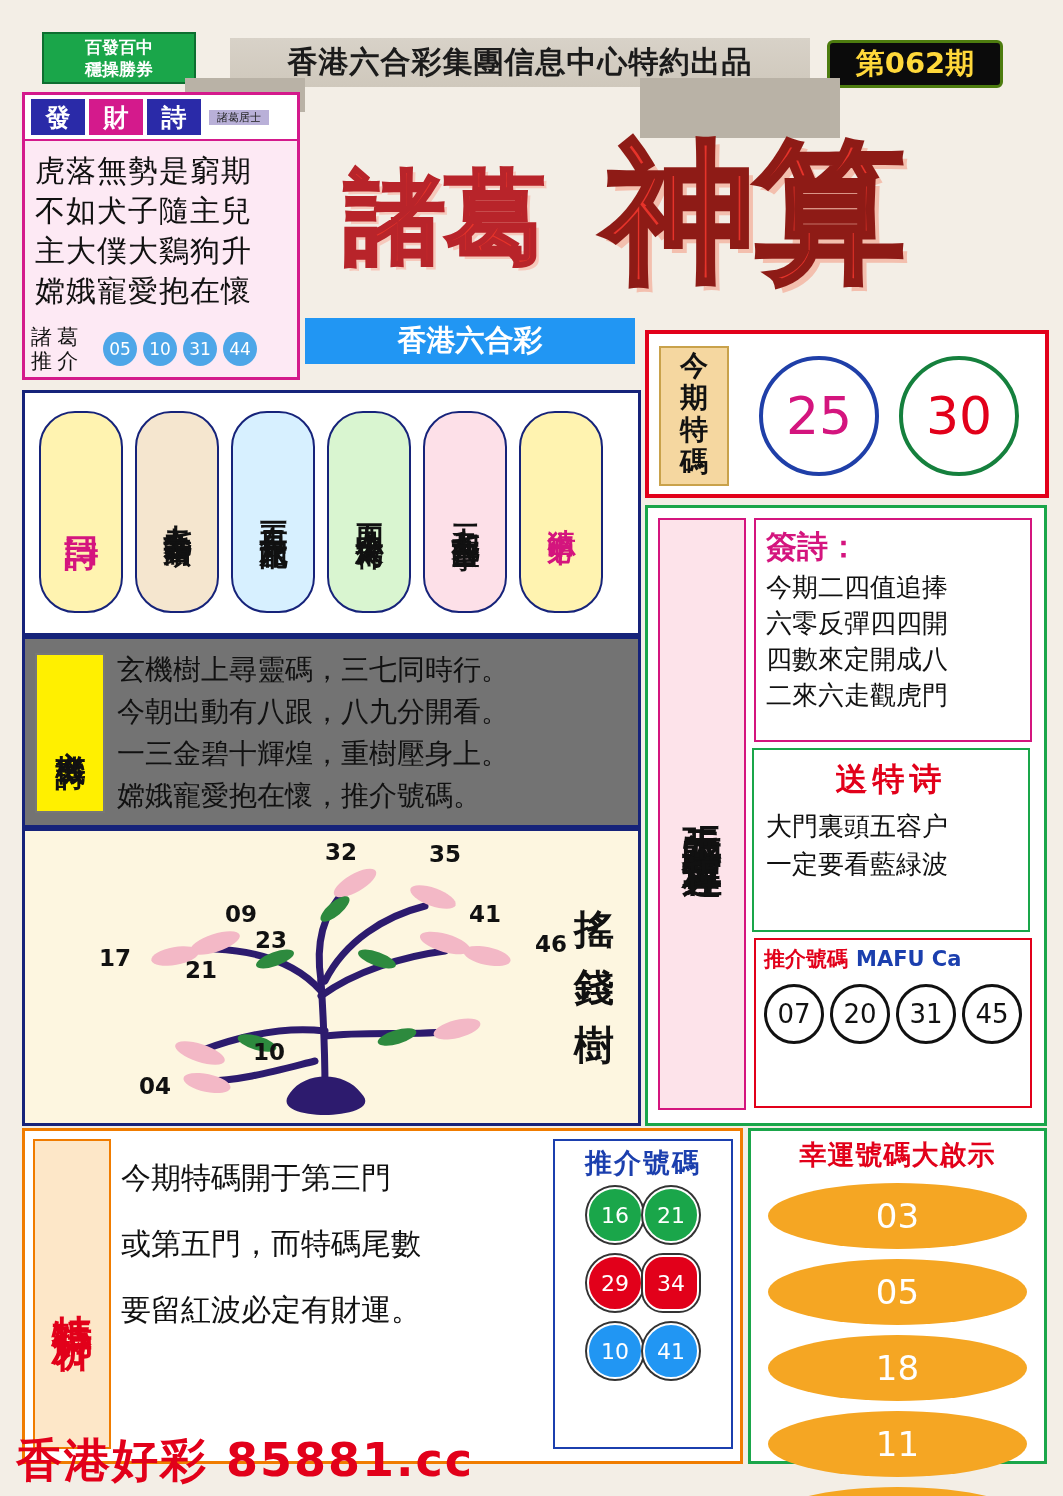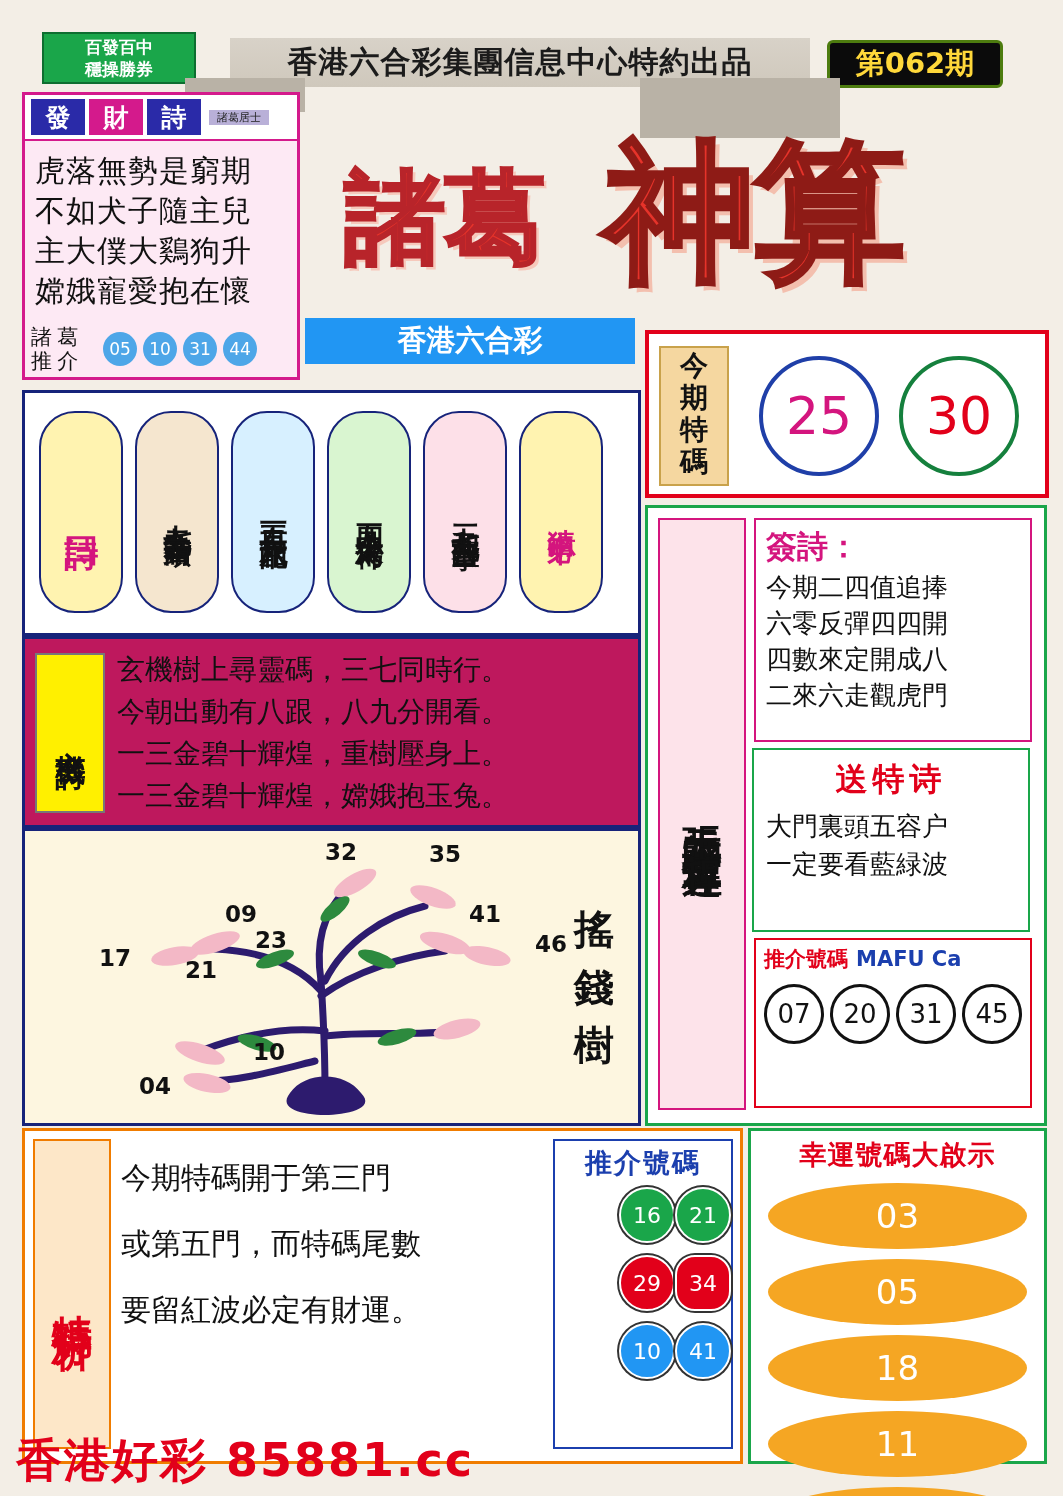--- a/index.html
+++ b/index.html
@@ -58,21 +58,21 @@
   .cap{position:absolute;width:80px;height:198px;top:18px;border-radius:36px;border:2px solid #16237a;
         writing-mode:vertical-rl;text-orientation:upright;display:flex;align-items:center;justify-content:center;
         font-size:28px;line-height:34px;letter-spacing:3px;font-weight:bold;color:#111;}
   .cap0{left:14px;background:#fff3b0;color:#d4157e;font-size:34px;}
   .cap1{left:110px;background:#f5e6cf;}
   .cap2{left:206px;background:#d7f0ff;}
   .cap3{left:302px;background:#d9f5d0;}
   .cap4{left:398px;background:#fde0e8;}
   .cap5{left:494px;background:#fff3b0;color:#d4157e;}
   
-  .xuan{position:absolute;left:22px;top:636px;width:613px;height:186px;background:#be185d;border:3px solid #16237a;}
+  .xuan{position:absolute;left:22px;top:636px;width:613px;height:186px;background:#737373;border:3px solid #16237a;}
   .xuan-lbl{position:absolute;left:10px;top:14px;width:66px;height:156px;background:#fff000;border:2px solid #777;
         writing-mode:vertical-rl;text-orientation:upright;display:flex;align-items:center;justify-content:center;
         font-size:30px;font-weight:bold;color:#111;letter-spacing:4px;}
   .xuan-lines{position:absolute;left:92px;top:10px;width:508px;}
   .xuan-lines div{font-size:28px;line-height:42px;color:#111;}
   
   .tree{position:absolute;left:22px;top:828px;width:613px;height:292px;background:#fdf6e0;border:3px solid #16237a;}
   .tnum{position:absolute;font-size:23px;font-weight:bold;color:#111;font-family:"DejaVu Sans",sans-serif;}
   .tword{position:absolute;right:24px;top:70px;font-size:40px;font-weight:bold;color:#111;line-height:58px;text-align:center;}
   
@@ -95,21 +95,21 @@
         display:flex;align-items:center;justify-content:center;font-size:26px;font-family:"DejaVu Sans",sans-serif;}
   
   .tm{position:absolute;left:22px;top:1128px;width:715px;height:330px;background:#fff;border:3px solid #f07c00;}
   .tm-lbl{position:absolute;left:8px;top:8px;width:74px;height:306px;background:#fde7c8;border:2px solid #f07c00;
         writing-mode:vertical-rl;text-orientation:upright;display:flex;align-items:center;justify-content:center;
         font-size:40px;font-weight:bold;color:#e2001a;letter-spacing:6px;}
   .tm-txt{position:absolute;left:96px;top:14px;width:420px;}
   .tm-txt div{font-size:30px;line-height:66px;color:#111;}
   .tj2{position:absolute;left:528px;top:8px;width:176px;height:306px;background:#fff;border:2px solid #1b3fae;}
   .tj2 h3{margin:4px 0 6px 0;text-align:center;font-size:27px;font-weight:bold;color:#1b3fae;letter-spacing:2px;}
-  .tj2row{display:flex;justify-content:flex-end;margin-bottom:12px;}
+  .tj2row{display:flex;justify-content:center;margin-bottom:12px;}
   .tj2b{width:52px;height:52px;border-radius:50%;display:flex;align-items:center;justify-content:center;
         font-size:22px;color:#fff;font-family:"DejaVu Sans",sans-serif;border:2px solid #fff;box-shadow:0 0 0 2px #333;}
   
   .lucky{position:absolute;left:748px;top:1128px;width:293px;height:330px;background:#fff;border:3px solid #1aa64a;}
   .lucky h3{margin:6px 0 4px 0;text-align:center;font-size:27px;font-weight:bold;color:#e2001a;letter-spacing:1px;}
   .lk-grid{display:grid;grid-template-columns:repeat(1,1fr);gap:10px 6px;padding:6px 17px;}
   .lk{height:66px;border-radius:50%;background:#f5a623;color:#fff;display:flex;align-items:center;justify-content:center;
       font-size:34px;font-family:"DejaVu Sans",sans-serif;}
   
   .wm{position:absolute;left:16px;bottom:4px;font-size:46px;font-weight:bold;color:#e2001a;
@@ -179,21 +179,21 @@
     <div class="cap cap4">三七和九齊出擊</div>
     <div class="cap cap5">猜中必中</div>
   </div>
 
   <div class="xuan">
     <div class="xuan-lbl">玄機詩</div>
     <div class="xuan-lines">
       <div>玄機樹上尋靈碼，三七同時行。</div>
       <div>今朝出動有八跟，八九分開看。</div>
       <div>一三金碧十輝煌，重樹壓身上。</div>
-      <div>一三金碧十輝煌，嫦娥抱玉兔。</div>
+      <div>嫦娥寵愛抱在懷，推介號碼。</div>
     </div>
   </div>
 
   <div class="tree">
     <svg width="613" height="292" viewBox="0 0 613 292" style="position:absolute;left:0;top:0;">
       <g stroke="#2d1b6e" stroke-width="7" fill="none" stroke-linecap="round">
         <path d="M300 260 C300 210 298 180 296 150"></path>
         <path d="M296 160 C270 130 230 120 190 118"></path>
         <path d="M296 165 C330 140 380 125 420 120"></path>
         <path d="M300 200 C260 195 215 205 175 220"></path>

